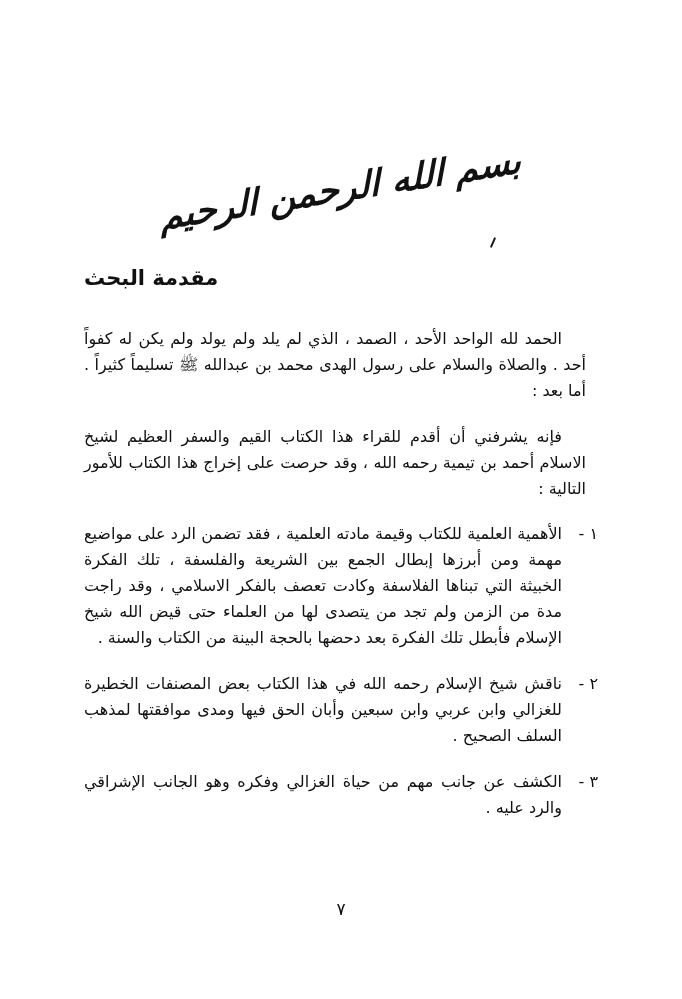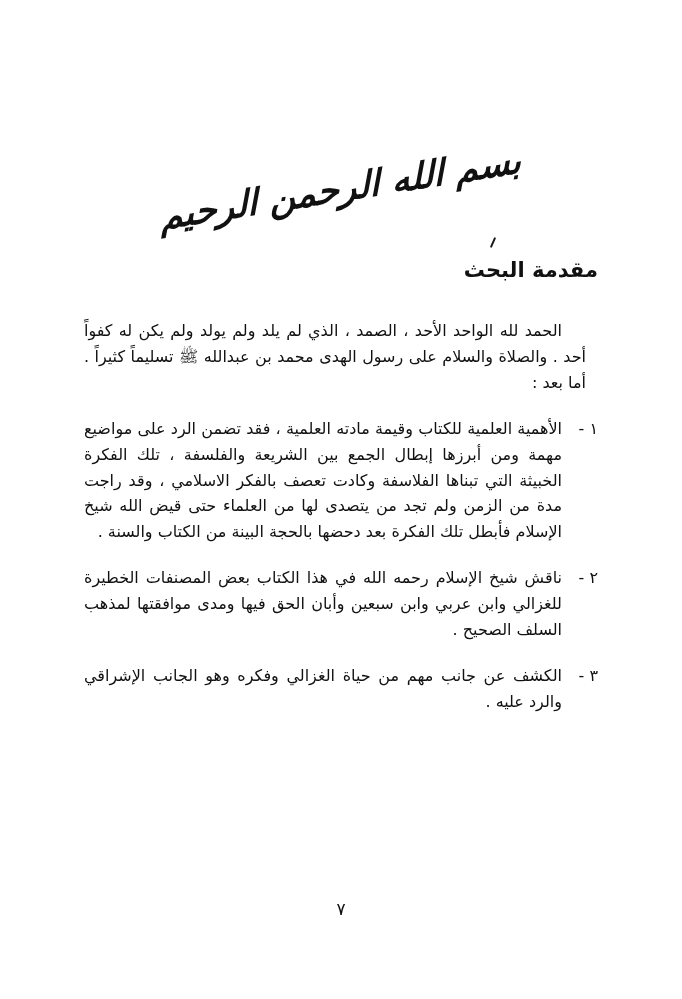--- a/index.html
+++ b/index.html
@@ -44,22 +44,22 @@
     right: 104px;
     bottom: 2px;
     width: 2px;
     height: 11px;
     background: #1a1a1a;
     transform: rotate(24deg);
     border-radius: 1px;
   }
   
   .heading {
-    margin-top: 8px;
-    text-align: right;
+    margin-top: 16px;
+    text-align: left;
     font-size: 21px;
     font-weight: bold;
   }
   
   .body-text {
     margin-top: 36px;
     font-size: 16px;
     line-height: 1.62;
     text-align: justify;
   }
@@ -99,20 +99,21 @@
       <span class="basmala">بسم الله الرحمن الرحيم</span>
       <span class="flourish"></span>
     </div>
 
     <div class="heading">مقدمة البحث</div>
 
     <div class="body-text">
 
       <p class="para">الحمد لله الواحد الأحد ، الصمد ، الذي لم يلد ولم يولد ولم يكن له كفواً أحد . والصلاة والسلام على رسول الهدى محمد بن عبدالله ﷺ تسليماً كثيراً . أما بعد :</p>
 
+      <p class="para">فإنه يشرفني أن أقدم للقراء هذا الكتاب القيم والسفر العظيم لشيخ الاسلام أحمد بن تيمية رحمه الله ، وقد حرصت على إخراج هذا الكتاب للأمور التالية :</p>
 
       <div class="item">
         <span class="item-number">١ -</span>
         <span class="item-text">الأهمية العلمية للكتاب وقيمة مادته العلمية ، فقد تضمن الرد على مواضيع مهمة ومن أبرزها إبطال الجمع بين الشريعة والفلسفة ، تلك الفكرة الخبيثة التي تبناها الفلاسفة وكادت تعصف بالفكر الاسلامي ، وقد راجت مدة من الزمن ولم تجد من يتصدى لها من العلماء حتى قيض الله شيخ الإسلام فأبطل تلك الفكرة بعد دحضها بالحجة البينة من الكتاب والسنة .</span>
       </div>
 
       <div class="item">
         <span class="item-number">٢ -</span>
         <span class="item-text">ناقش شيخ الإسلام رحمه الله في هذا الكتاب بعض المصنفات الخطيرة للغزالي وابن عربي وابن سبعين وأبان الحق فيها ومدى موافقتها لمذهب السلف الصحيح .</span>
       </div>

